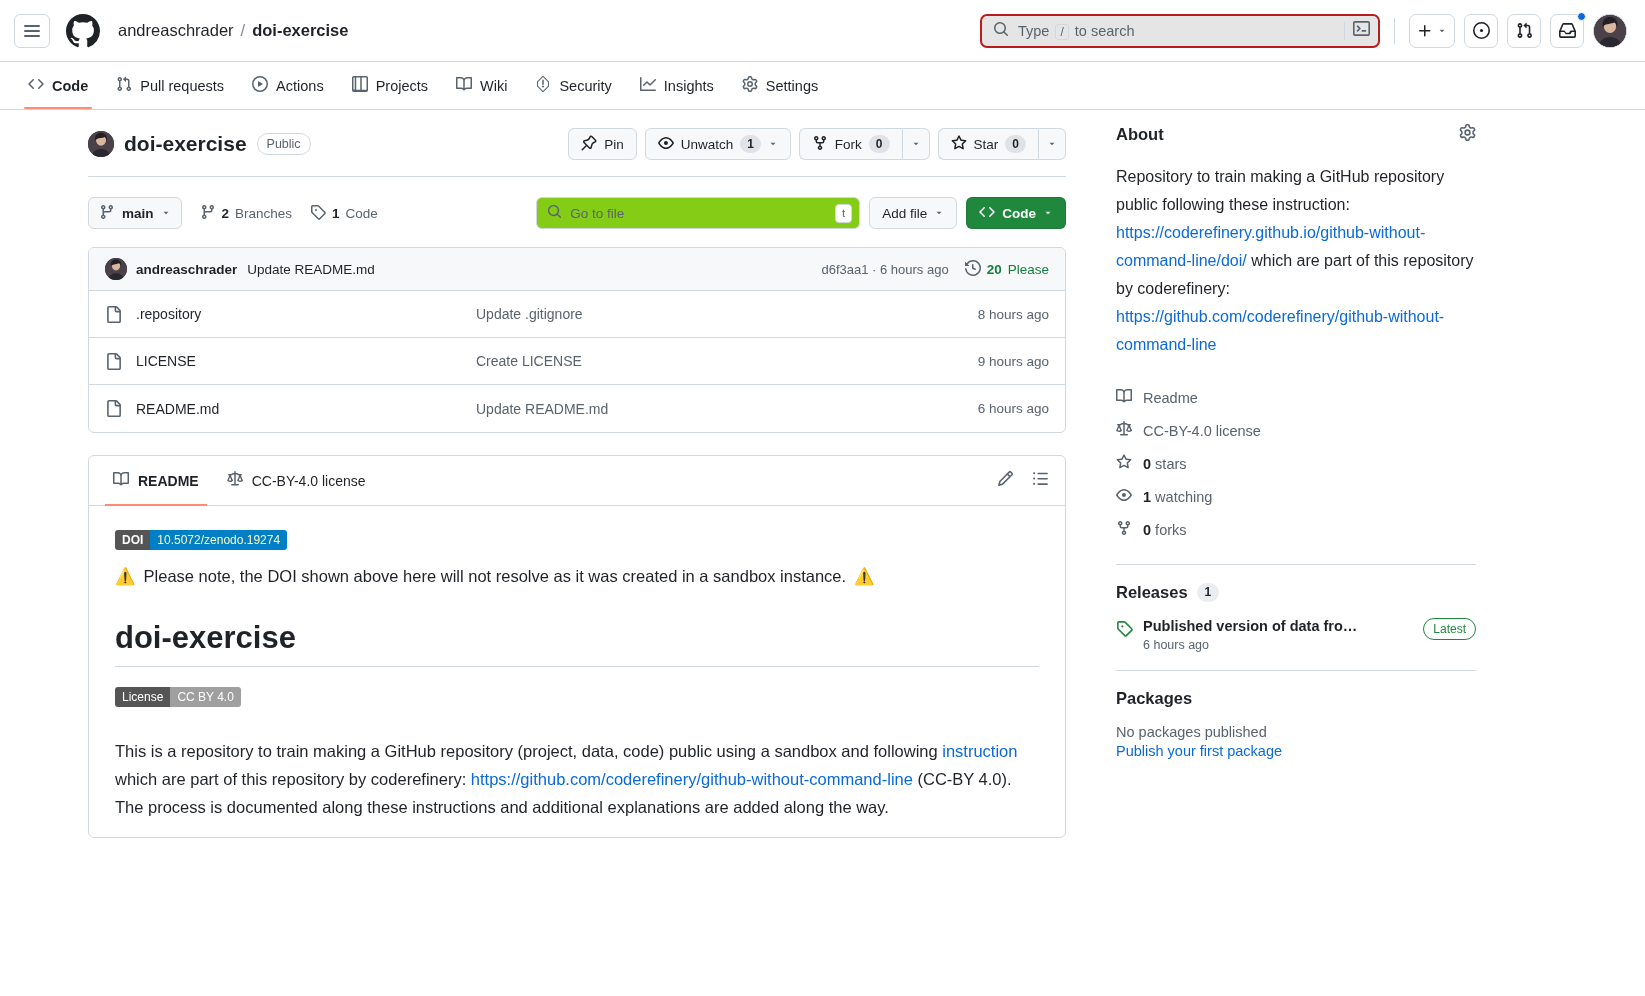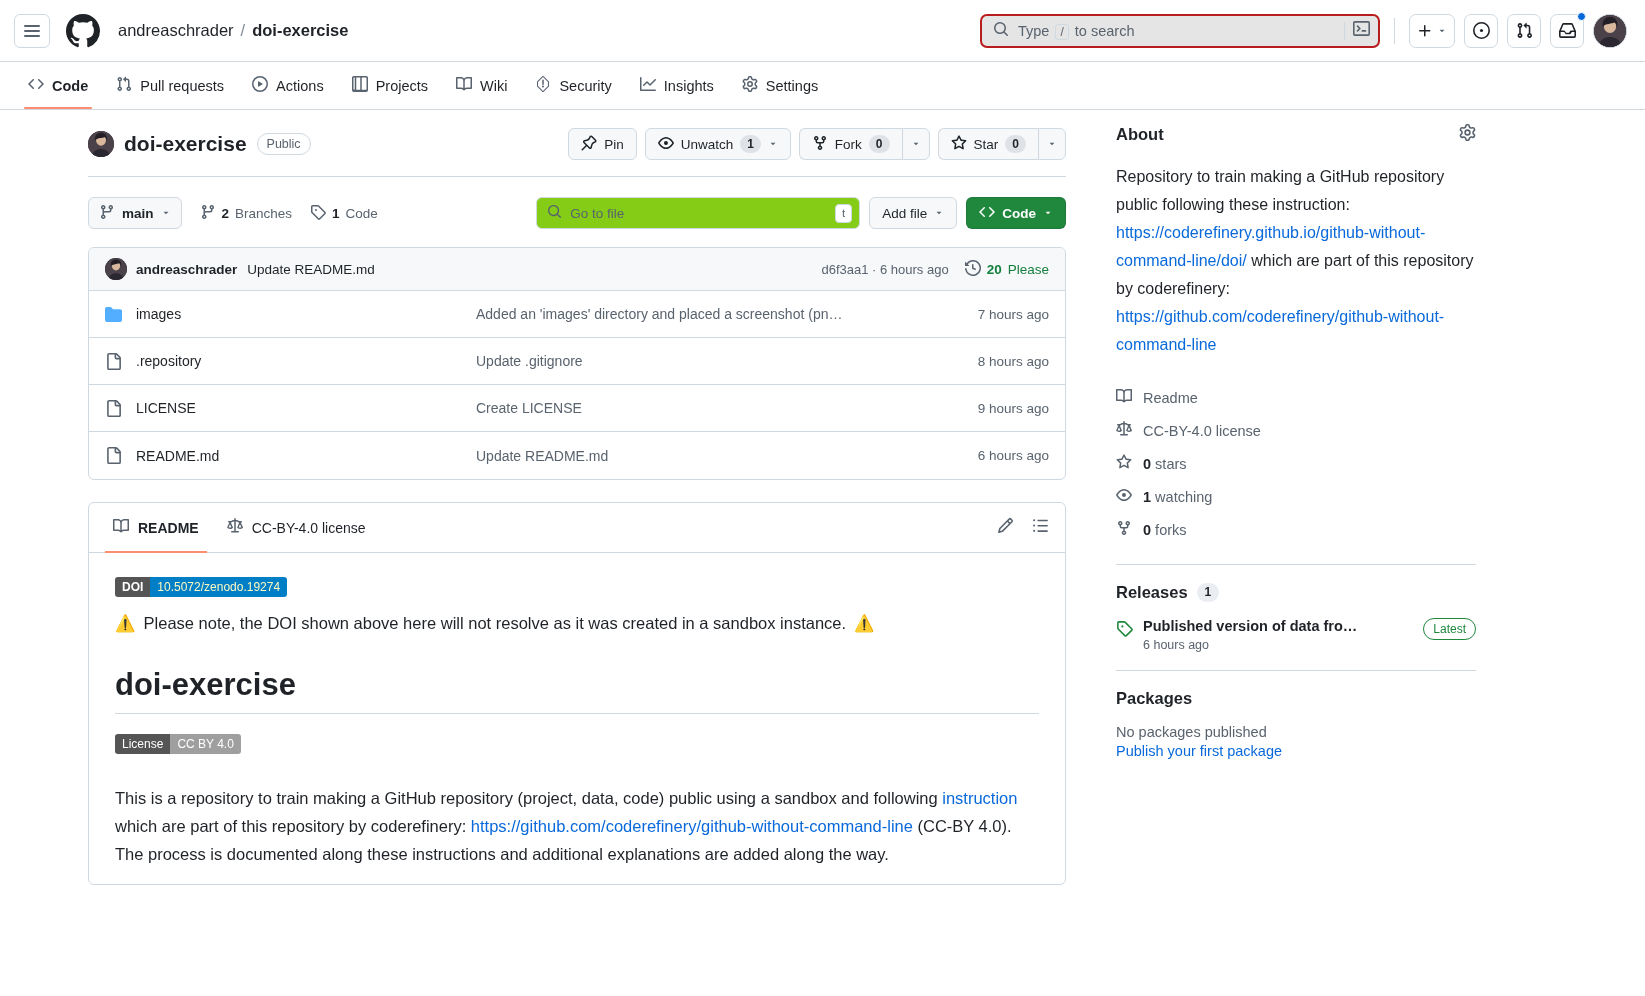--- a/index.html
+++ b/index.html
@@ -484,30 +484,20 @@
                   <path d="m.427 1.927 1.215 1.215a8.002 8.002 0 1 1-1.6 5.685.75.75 0 1 1 1.493-.154 6.5 6.5 0 1 0 1.18-4.458l1.358 1.358A.25.25 0 0 1 3.896 6H.25A.25.25 0 0 1 0 5.75V2.104a.25.25 0 0 1 .427-.177M7.75 4a.75.75 0 0 1 .75.75v2.992l2.028.812a.75.75 0 0 1-.557 1.392l-2.5-1A.75.75 0 0 1 7 8.25v-3.5A.75.75 0 0 1 7.75 4"></path>
                 </svg></span>
             <b>20</b>
             <span>Please</span>
           </span>
         </div>
       </div>
 
       <div class="filerow">
         <span class="ico">
-            <svg width="17" height="17" viewBox="0 0 16 16" fill="#54aeff">
-              <path d="M1.75 1A1.75 1.75 0 0 0 0 2.75v10.5C0 14.216.784 15 1.75 15h12.5A1.75 1.75 0 0 0 16 13.25v-8.5A1.75 1.75 0 0 0 14.25 3H7.5a.25.25 0 0 1-.2-.1l-.9-1.2C6.07 1.26 5.55 1 5 1Z"></path>
-            </svg>
-          </span>
-        <span class="fname">images</span>
-        <span class="fmsg">Added an 'images' directory and placed a screenshot (pn…</span>
-        <span class="ftime">7 hours ago</span>
-      </div>
-      <div class="filerow">
-        <span class="ico">
             <svg width="17" height="17" viewBox="0 0 16 16" fill="#59636e">
               <path d="M2 1.75C2 .784 2.784 0 3.75 0h6.586c.464 0 .909.184 1.237.513l2.914 2.914c.329.328.513.773.513 1.237v9.586A1.75 1.75 0 0 1 13.25 16h-9.5A1.75 1.75 0 0 1 2 14.25Zm1.75-.25a.25.25 0 0 0-.25.25v12.5c0 .138.112.25.25.25h9.5a.25.25 0 0 0 .25-.25V6h-2.75A1.75 1.75 0 0 1 9 4.25V1.5Zm6.75.062V4.25c0 .138.112.25.25.25h2.688l-.011-.013-2.914-2.914-.013-.011Z"></path>
             </svg>
           </span>
         <span class="fname">.repository</span>
         <span class="fmsg">Update .gitignore</span>
         <span class="ftime">8 hours ago</span>
       </div>
       <div class="filerow">
         <span class="ico">

